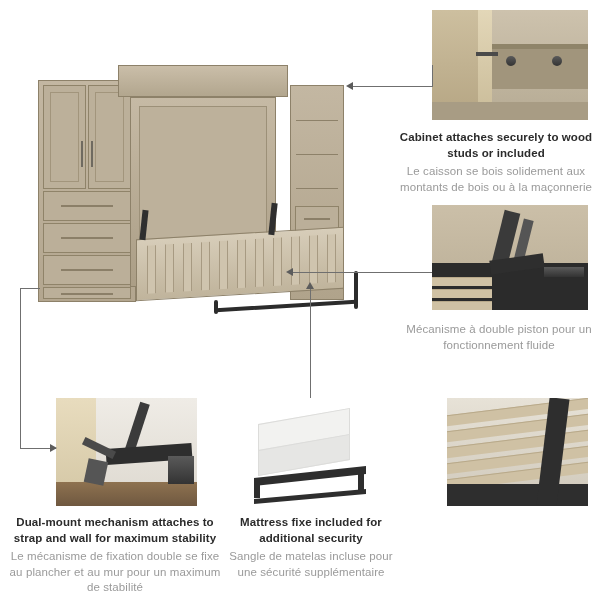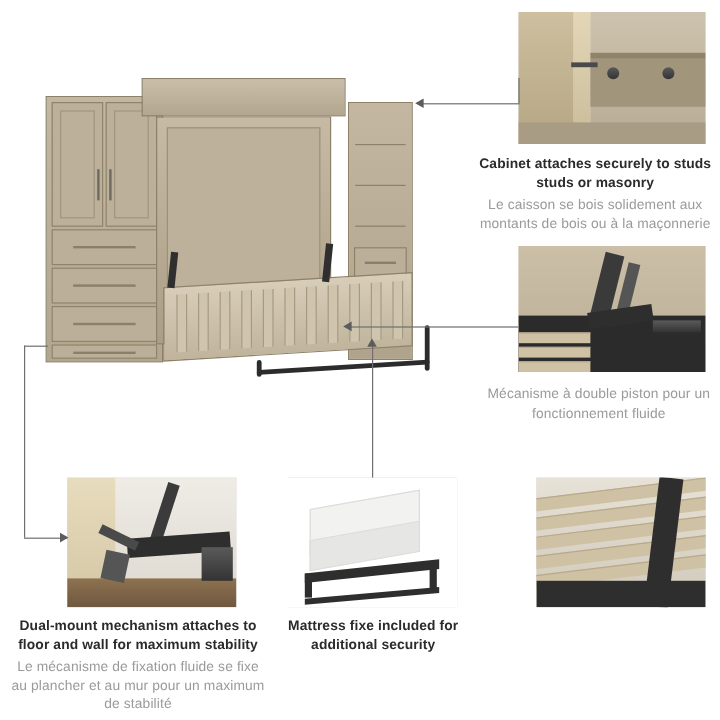--- a/index.html
+++ b/index.html
@@ -248,21 +248,21 @@
     <div class="ph-metal" style="left:120px; top:46px; width:10px; height:10px; border-radius:50%;"></div>
     <div class="ph-dark" style="left:44px; top:42px; width:22px; height:4px; background:#4a4a4a;"></div>
     <div style="position:absolute; left:0; top:92px; width:156px; height:18px; background:#a89c84;"></div>
   </div>
 
   <div class="line hline" style="left:352px; top:86px; width:80px;"></div>
   <div class="line vline" style="left:432px; top:65px; height:22px;"></div>
   <div class="arrow arrow-left" style="left:346px; top:82px;"></div>
 
   <div class="callout" style="left:398px; top:130px; width:196px;">
-    <div class="title">Cabinet attaches securely to studs studs or masonry</div>
+    <div class="title">Cabinet attaches securely to wood studs or included</div>
     <div class="sub">Le caisson se bois solidement aux montants de bois ou à la maçonnerie</div>
   </div>
 
   <div class="photo" style="left:432px; top:205px; width:156px; height:105px;">
     <div style="position:absolute; inset:0; background:linear-gradient(180deg,#cbbfa8,#b9ad95);"></div>
     <div style="position:absolute; left:0; top:58px; width:156px; height:47px; background:#2b2b2b;"></div>
     <div class="ph-dark" style="left:66px; top:6px; width:16px; height:54px; transform:rotate(14deg); background:#3a3a3a;"></div>
     <div class="ph-dark" style="left:86px; top:14px; width:10px; height:48px; transform:rotate(14deg); background:#555;"></div>
     <div class="ph-dark" style="left:58px; top:52px; width:54px; height:14px; transform:rotate(-8deg);"></div>
     <div class="ph-slat" style="left:0; top:72px; width:60px; height:8px;"></div>
@@ -299,36 +299,37 @@
     <div class="ph-dark" style="left:118px; top:72px; width:6px; height:22px;"></div>
     <div class="ph-dark" style="left:14px; top:96px; width:112px; height:5px; transform:skewY(-5deg);"></div>
   </div>
 
   <div class="line hline" style="left:310px; top:290px; width:1px;"></div>
   <div class="line vline" style="left:310px; top:288px; height:110px;"></div>
   <div class="arrow arrow-up" style="left:306px; top:282px;"></div>
 
   <div class="callout" style="left:228px; top:515px; width:166px;">
     <div class="title">Mattress fixe included for additional security</div>
+    <div class="sub">Sangle de matelas incluse pour une sécurité supplémentaire</div>
   </div>
 
   <div class="photo" style="left:56px; top:398px; width:141px; height:108px;">
     <div style="position:absolute; inset:0; background:linear-gradient(180deg,#efece6,#ddd8cf);"></div>
     <div style="position:absolute; left:0; top:0; width:40px; height:108px; background:linear-gradient(180deg,#e8dcbe,#d3c6a4);"></div>
     <div style="position:absolute; left:0; top:84px; width:141px; height:24px; background:linear-gradient(180deg,#8e7250,#6f5840);"></div>
     <div class="ph-dark" style="left:76px; top:4px; width:10px; height:52px; transform:rotate(18deg); background:#3b3b3b;"></div>
     <div class="ph-dark" style="left:50px; top:48px; width:86px; height:16px; transform:rotate(-4deg);"></div>
     <div class="ph-dark" style="left:26px; top:46px; width:34px; height:8px; transform:rotate(26deg); background:#4a4a4a;"></div>
     <div class="ph-dark" style="left:30px; top:62px; width:20px; height:24px; transform:rotate(12deg); background:#555;"></div>
     <div class="ph-metal" style="left:112px; top:58px; width:26px; height:28px;"></div>
   </div>
 
   <div class="line vline" style="left:20px; top:288px; height:160px;"></div>
   <div class="line hline" style="left:20px; top:448px; width:36px;"></div>
   <div class="arrow arrow-right" style="left:50px; top:444px;"></div>
   <div class="line hline" style="left:20px; top:288px; width:20px;"></div>
 
   <div class="callout" style="left:8px; top:515px; width:214px;">
-    <div class="title">Dual-mount mechanism attaches to floor and wall for maximum stability</div>
-    <div class="sub">Le mécanisme de fixation fluide se fixe au plancher et au mur pour un maximum de stabilité</div>
+    <div class="title">Dual-mount mechanism attaches to strap and wall for maximum stability</div>
+    <div class="sub">Le mécanisme de fixation double se fixe au plancher et au mur pour un maximum de stabilité</div>
   </div>
 
 </div>
 
 </body></html>

